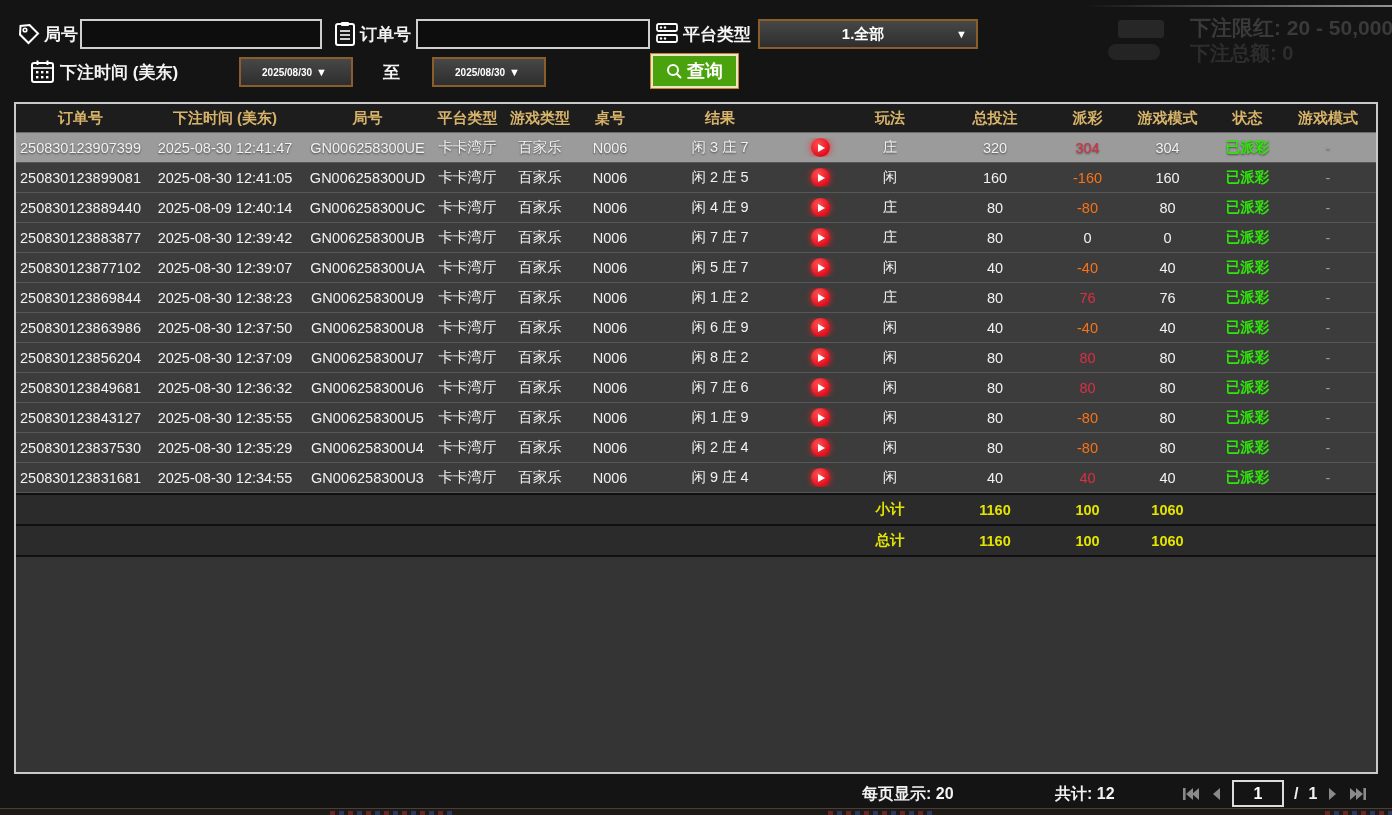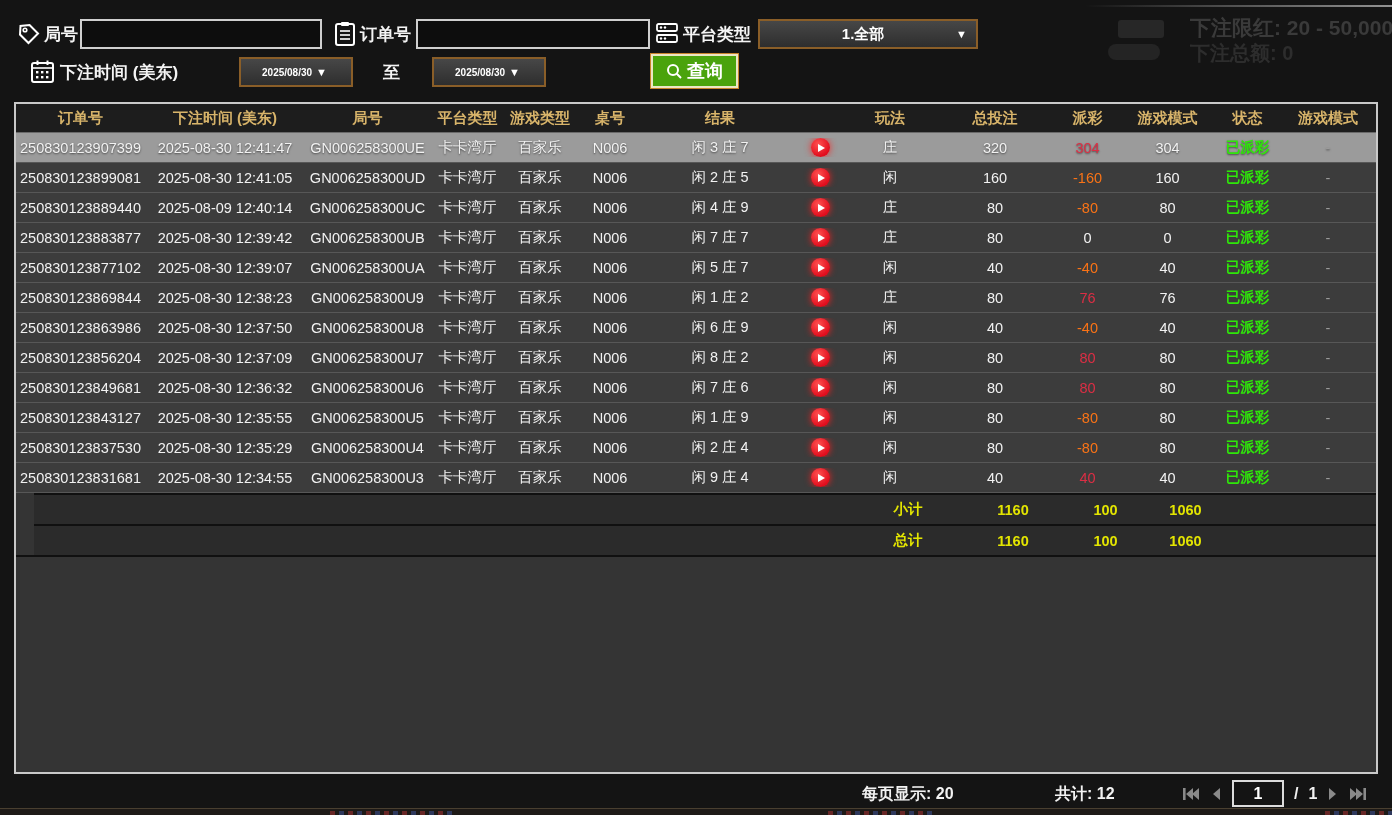--- a/index.html
+++ b/index.html
@@ -42,21 +42,21 @@
   .trow.selected{background:#9b9b9b;}
   .trow.selected .cell{text-shadow:0 1px 2px rgba(0,0,0,.55);}
   .pos{color:#dc2e44;}
   .neg{color:#f97316;}
   .status{color:#2fe60a;font-weight:bold;}
   .mode{color:#9a9a9a;}
   .playwrap{display:flex;align-items:center;justify-content:center;}
   .playbtn{width:19px;height:19px;border-radius:50%;background:radial-gradient(circle at 38% 32%,#ff5050,#e00d1d 70%);
       box-shadow:0 0 7px rgba(255,30,30,.85);display:flex;align-items:center;justify-content:center;cursor:pointer;}
   .playbtn .tri{width:0;height:0;border-left:7px solid #fff;border-top:4.5px solid transparent;border-bottom:4.5px solid transparent;margin-left:2px;}
-  .total-row{background:#2b2b2b;border-top:2px solid #101010;border-bottom:0;margin-left:18px;}
+  .total-row{background:#2b2b2b;border-top:2px solid #101010;border-bottom:0;}
   .total-row .cell{color:#e3e500;font-weight:bold;}
   .filler{flex:1;background:#343434;border-top:2px solid #101010;}
   
   .pgbar{position:absolute;left:0;top:776px;width:1392px;height:34px;display:block;font-size:16px;}
   .pgtext{position:absolute;top:8px;color:#f2f2f2;font-weight:bold;white-space:nowrap;}
   .pgicons{position:absolute;left:1182px;top:4px;display:flex;align-items:center;gap:10px;}
   .pgicons svg{display:block;cursor:pointer;}
   .pg-input{width:44px;height:21px;background:transparent;border:2px solid #dcdcdc;color:#fff;
       font-size:16px;font-weight:bold;text-align:center;}
   .pgsep{color:#f2f2f2;font-weight:bold;}

